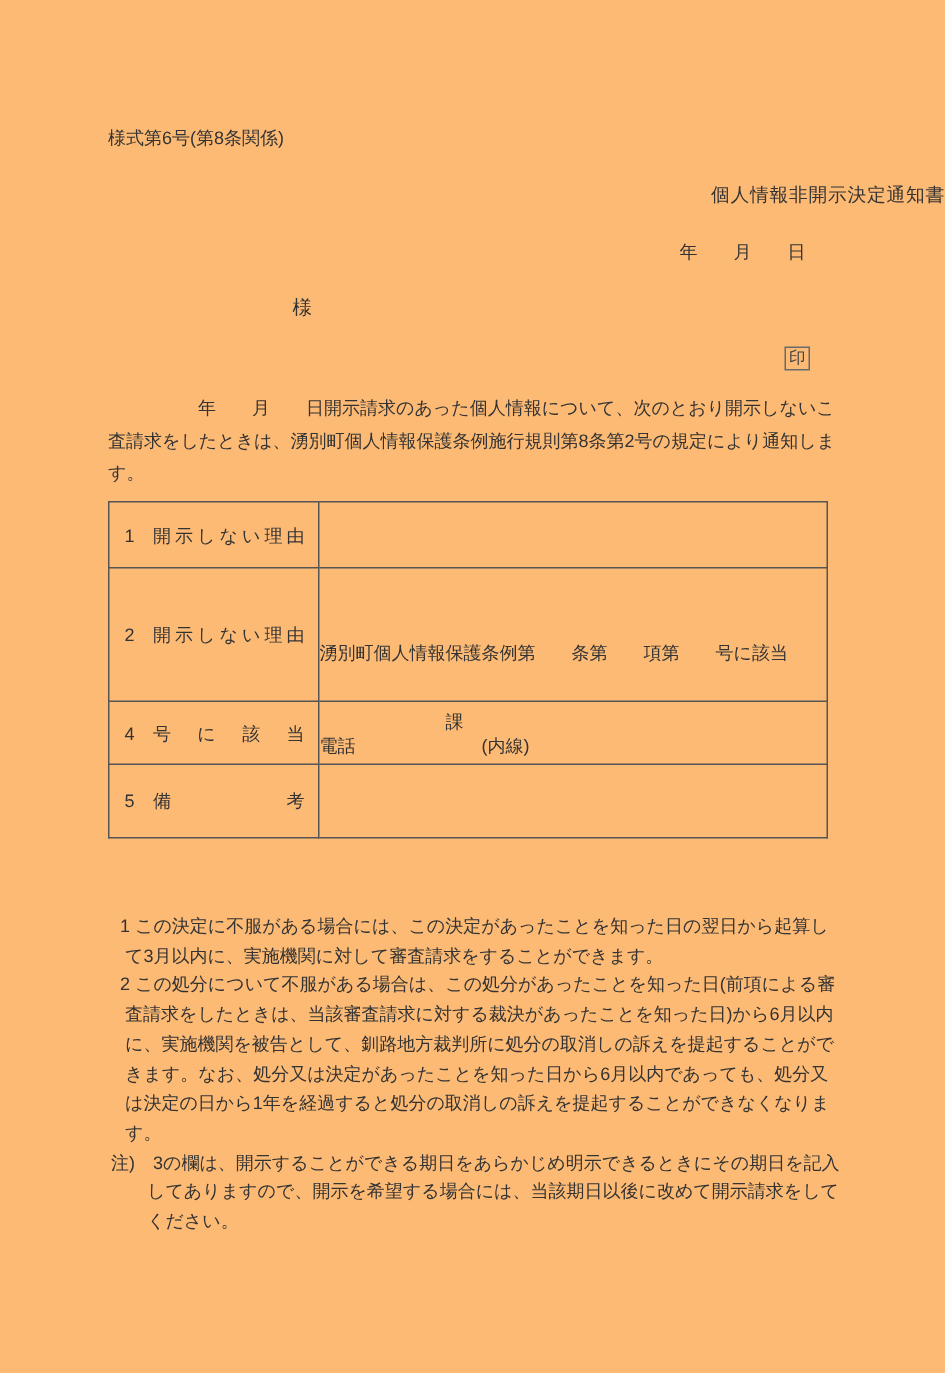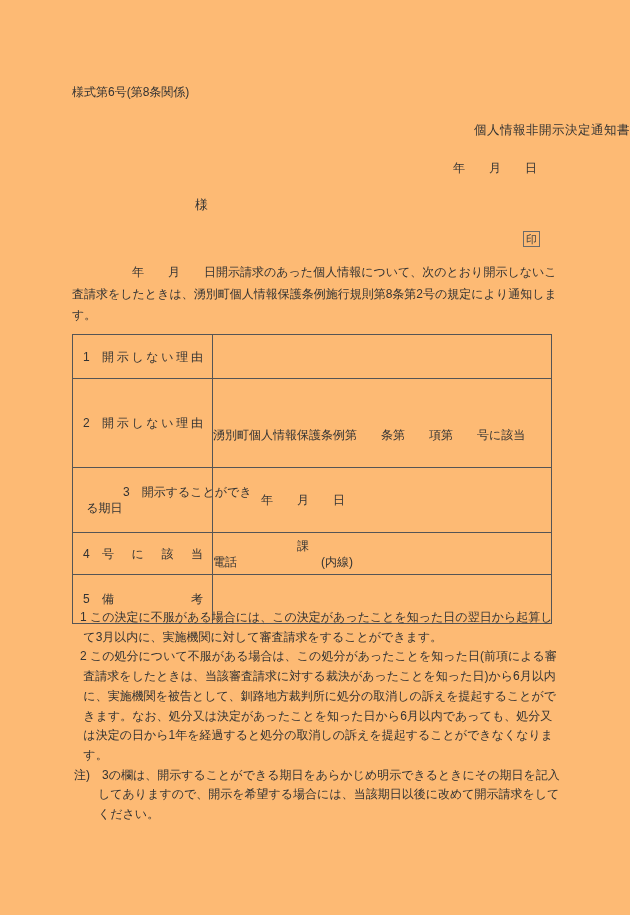--- a/index.html
+++ b/index.html
@@ -150,29 +150,20 @@
       </tr>
       <tr style="height:89px">
         <td>
           <div class="lbl">
             <span class="num">2</span>
             <span class="jtxt">開示しない理由</span>
           </div>
         </td>
         <td class="valcell bottom">湧別町個人情報保護条例第　　条第　　項第　　号に該当</td>
       </tr>
-      <tr style="height:43px">
-        <td>
-          <div class="lbl3">
-            <span class="num3">3</span><span>　開示することができ
- る期日</span>
-          </div>
-        </td>
-        <td class="valcell">　　　　年　　月　　日</td>
-      </tr>
       <tr style="height:42px">
         <td>
           <div class="lbl">
             <span class="num">4</span>
             <span class="jtxt">号に該当</span>
           </div>
         </td>
         <td class="valcell">　　　　　　　課
 電話　　　　　　　(内線)</td>
       </tr>

